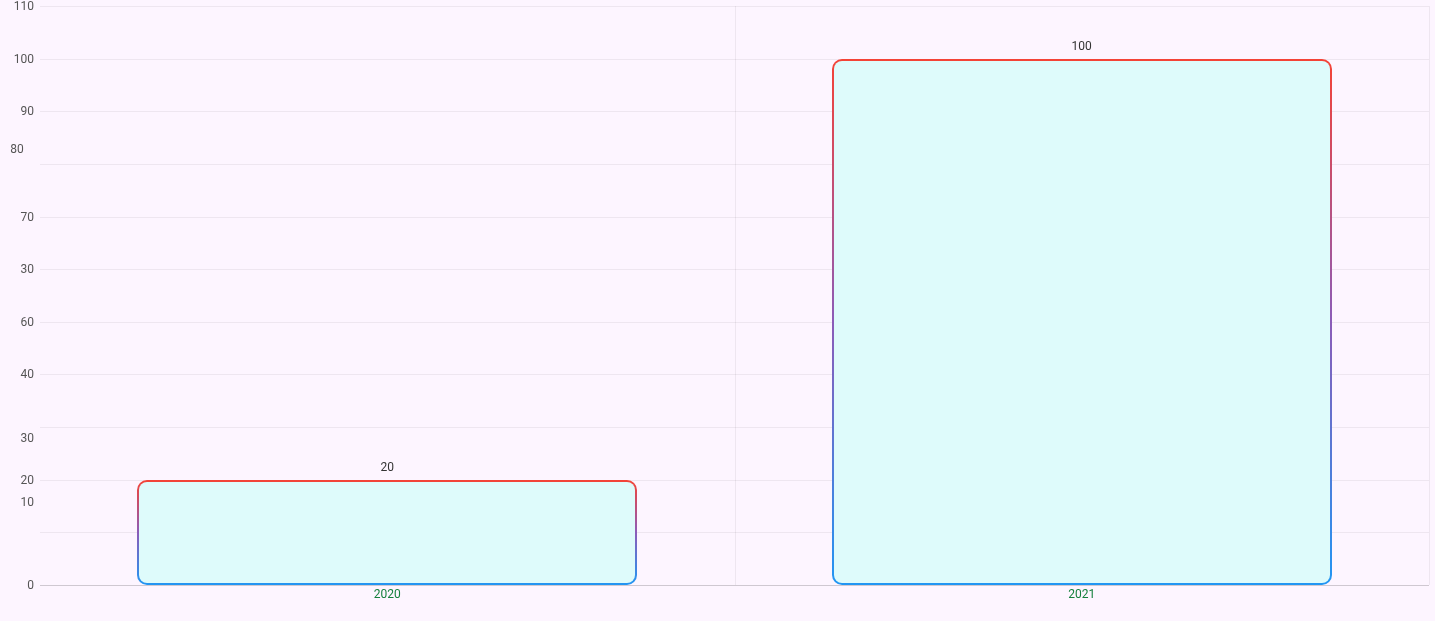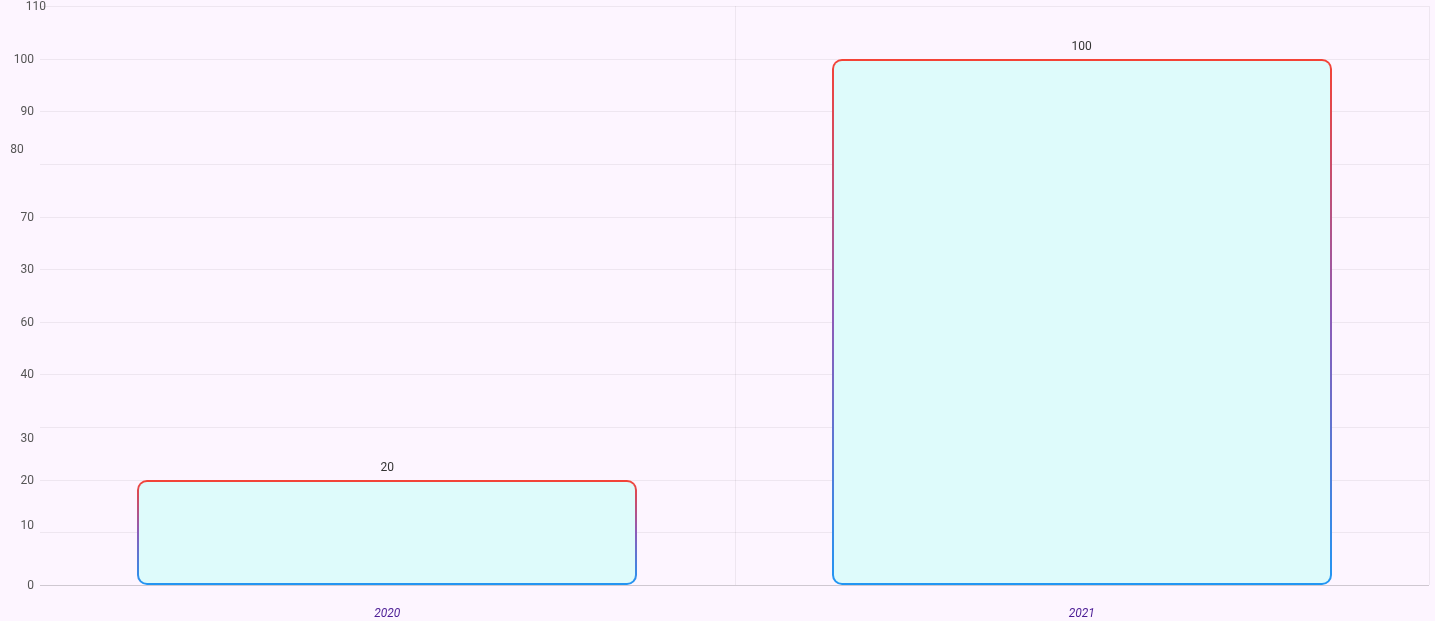--- a/index.html
+++ b/index.html
@@ -42,24 +42,23 @@
   .ytick {
     position: absolute;
     left: 0;
     width: 34px;
     text-align: right;
     transform: translateY(-50%);
     color: #555;
   }
   .xtick {
     position: absolute;
-    bottom: 1px;
+    bottom: 20px;
     transform: translateX(-50%);
-    color: #4c1d95;
-    font-style: italic;
+    color: #15803d;
   }
   .bar-wrap {
     position: absolute;
     bottom: 0;
   }
   
   .bar2 {
     position: absolute;
     left: 0; right: 0; bottom: 0;
     border-radius: 10px;
@@ -108,26 +107,26 @@
         <div class="bar-label">20</div>
       </div>
       <div class="bar-wrap" style="left: 791.73px; width: 500.04px; height: 526.364px;">
         <div class="bar2" style="height: 526.364px; background: linear-gradient(to top, rgb(33, 150, 243) 0%, rgb(139, 92, 184) 50%, rgb(244, 67, 54) 100%);">
           <div class="bar2-inner" style="background: rgb(222, 251, 251);"></div>
         </div>
         <div class="bar-label">100</div>
       </div>
     </div>
 <div class="ytick" style="top: 585px;">0</div>
-    <div class="ytick" style="top: 525px;">10</div>
+    <div class="ytick" style="top: 502px;">10</div>
     <div class="ytick" style="top: 479.727px;">20</div>
     <div class="ytick" style="top: 427.091px; margin-top: 11px;">30</div>
     <div class="ytick" style="top: 374.455px; padding-left: 8px;">40</div>
     <div class="ytick" style="top: 321.818px;">60</div>
     <div class="ytick" style="top: 269.182px;">30</div>
     <div class="ytick" style="top: 216.545px;">70</div>
     <div class="ytick" style="top: 149px; text-align: center;">80</div>
     <div class="ytick" style="top: 111.273px;">90</div>
     <div class="ytick" style="top: 58.6364px;">100</div>
-    <div class="ytick" style="top: 6px; margin-left: 12px;">110</div>
+    <div class="ytick" style="top: 6px;">110</div>
     <div class="xtick" style="left: 387.25px;">2020</div>
     <div class="xtick" style="left: 1081.75px;">2021</div>
   </div>
 
 </body></html>

